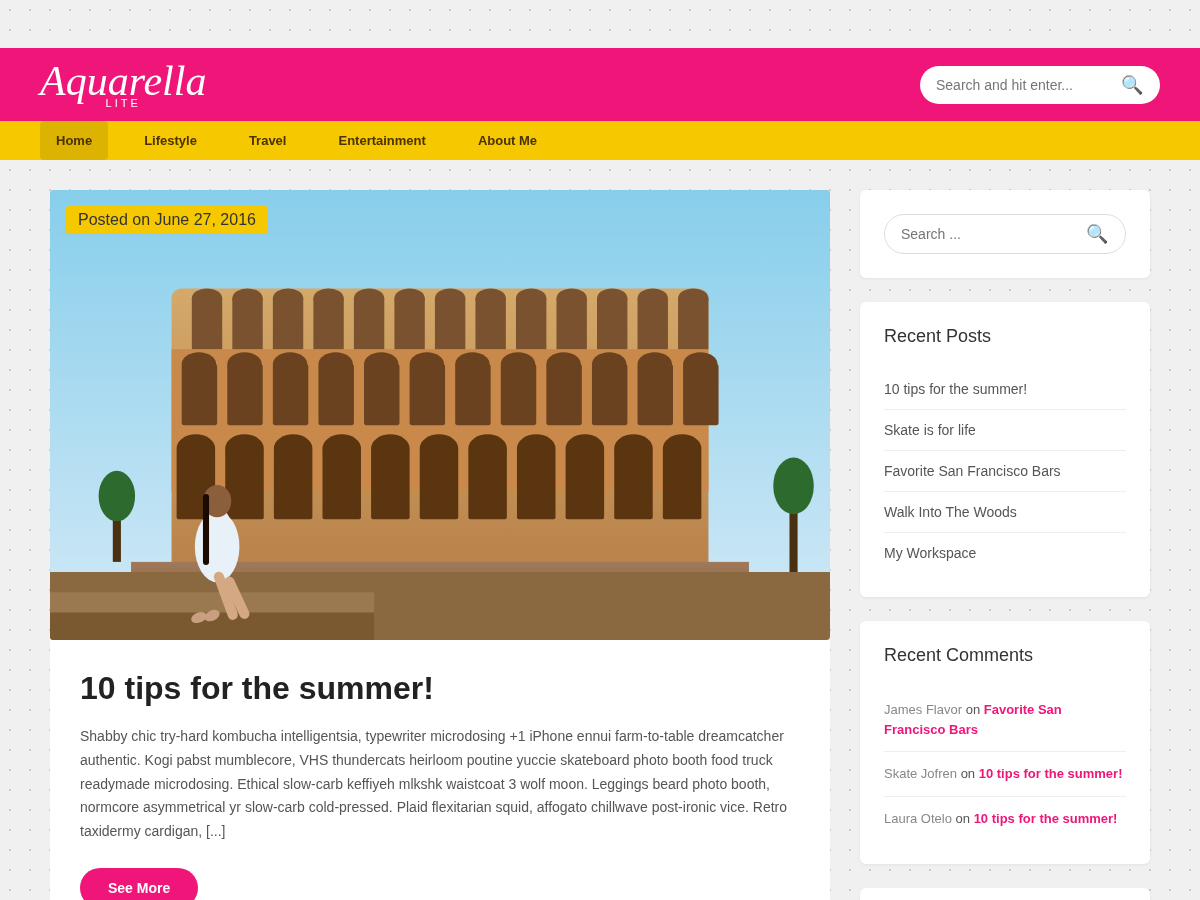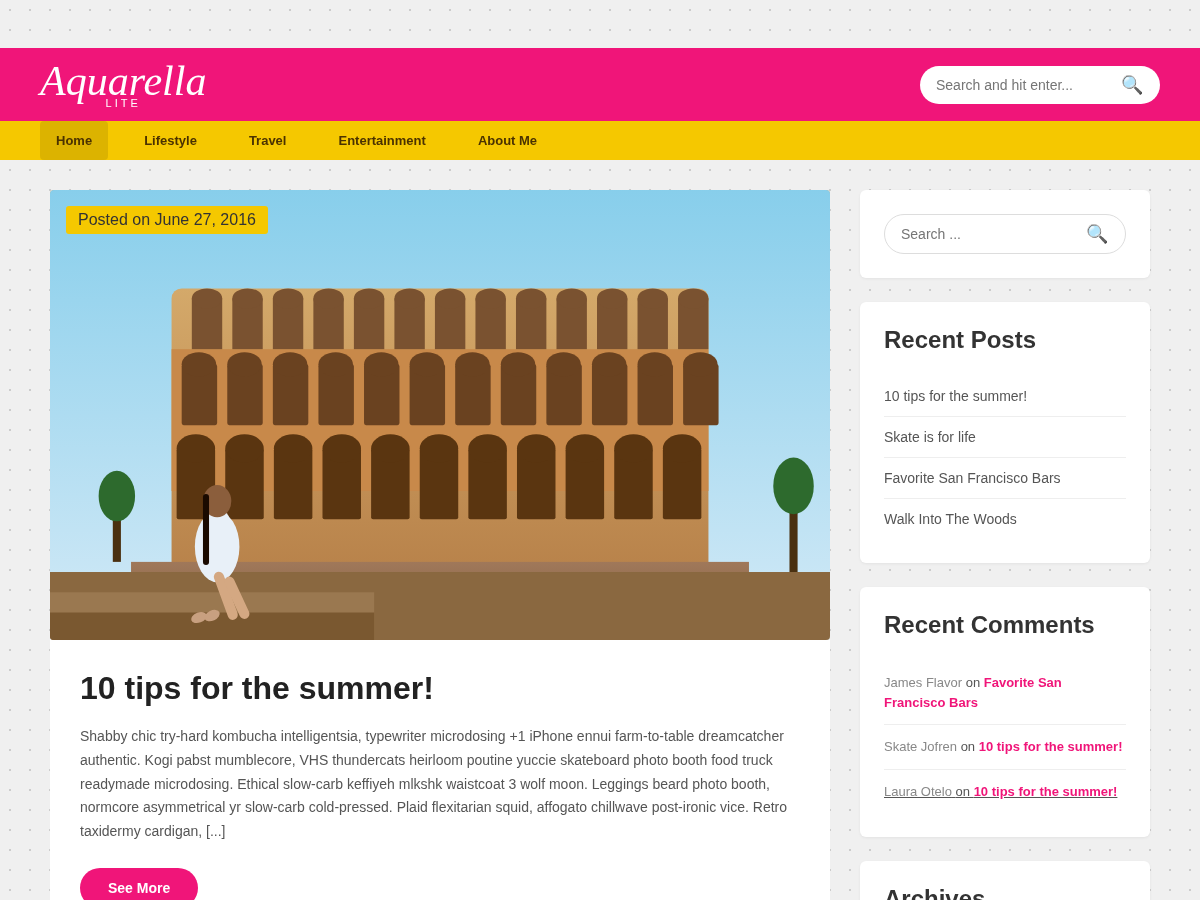--- a/index.html
+++ b/index.html
@@ -195,22 +195,22 @@
       border: none;
       cursor: pointer;
       color: #666;
       font-size: 18px;
     }
 
     
     .widget-title {
       position: relative;
       font-family: Arial, sans-serif;
-      font-size: 24px;
-      font-weight: bold;
+      font-size: 18px;
+      font-weight: normal;
       color: #333;
       margin-bottom: 18px;
       padding-bottom: 4px;
     }
     .widget-title-brush {
       display: block;
       position: relative;
       z-index: 1;
     }
     .brush-stroke {
@@ -252,21 +252,20 @@
     .comment-list li {
       padding: 12px 0;
       border-bottom: 1px solid #eee;
       font-family: Arial, sans-serif;
       font-size: 13px;
       color: #555;
       line-height: 1.5;
     }
     .comment-list li:last-child {
       border-bottom: none;
-      text-decoration: underline;
     }
     .comment-author {
       color: #888;
     }
     .comment-link {
       color: #f01579;
       font-weight: 600;
     }
   </style>
 </head>
@@ -455,20 +454,21 @@
     <div class="sidebar-widget">
       <div class="widget-title">
         <span class="widget-title-brush">Recent Posts</span>
         <span class="brush-stroke"></span>
       </div>
       <ul class="post-list">
         <li><a href="#">10 tips for the summer!</a></li>
         <li><a href="#">Skate is for life</a></li>
         <li><a href="#">Favorite San Francisco Bars</a></li>
         <li><a href="#">Walk Into The Woods</a></li>
+        <li><a href="#">My Workspace</a></li>
       </ul>
     </div>
 
     <div class="sidebar-widget">
       <div class="widget-title">
         <span class="widget-title-brush">Recent Comments</span>
         <span class="brush-stroke"></span>
       </div>
       <ul class="comment-list">
         <li>

